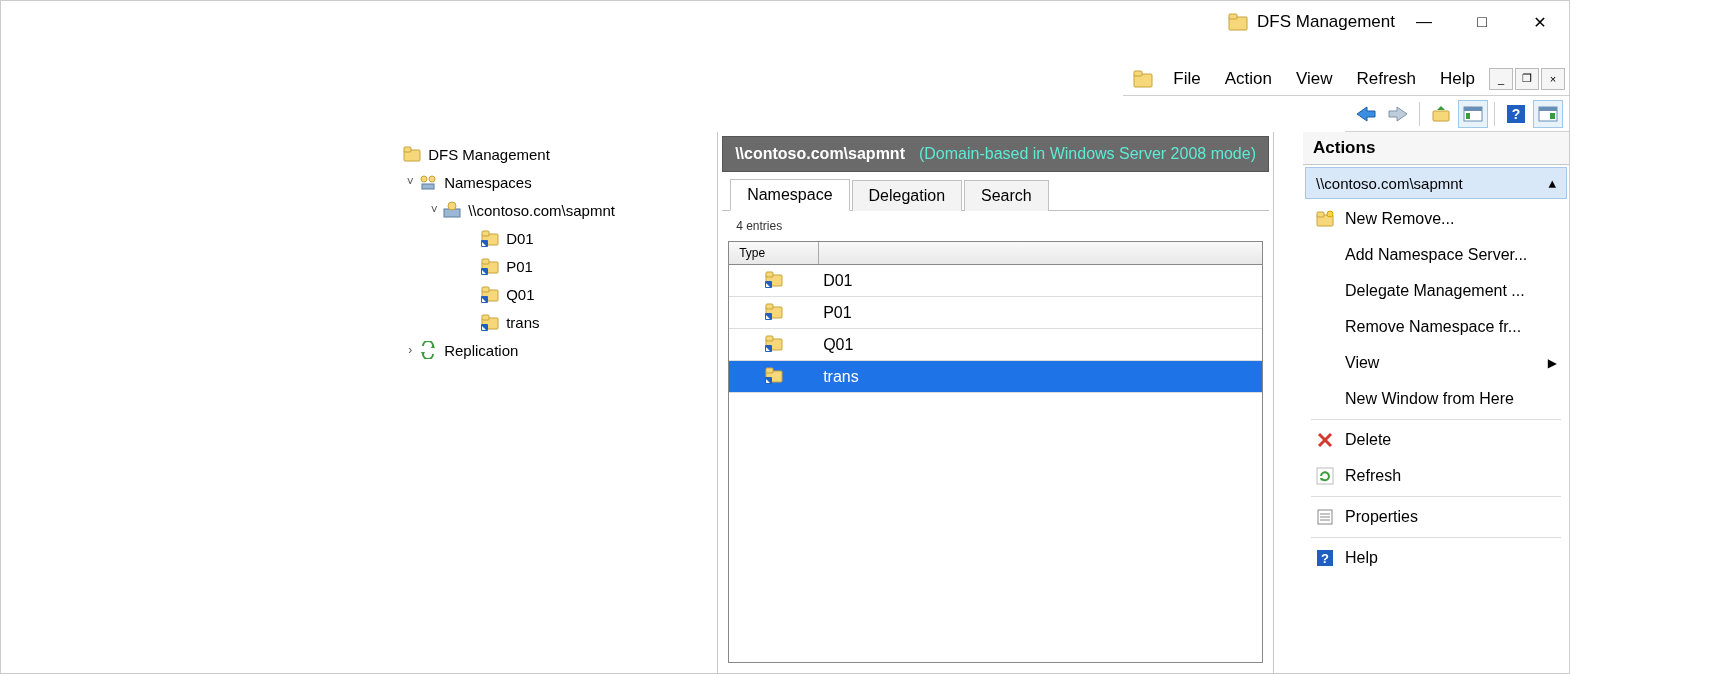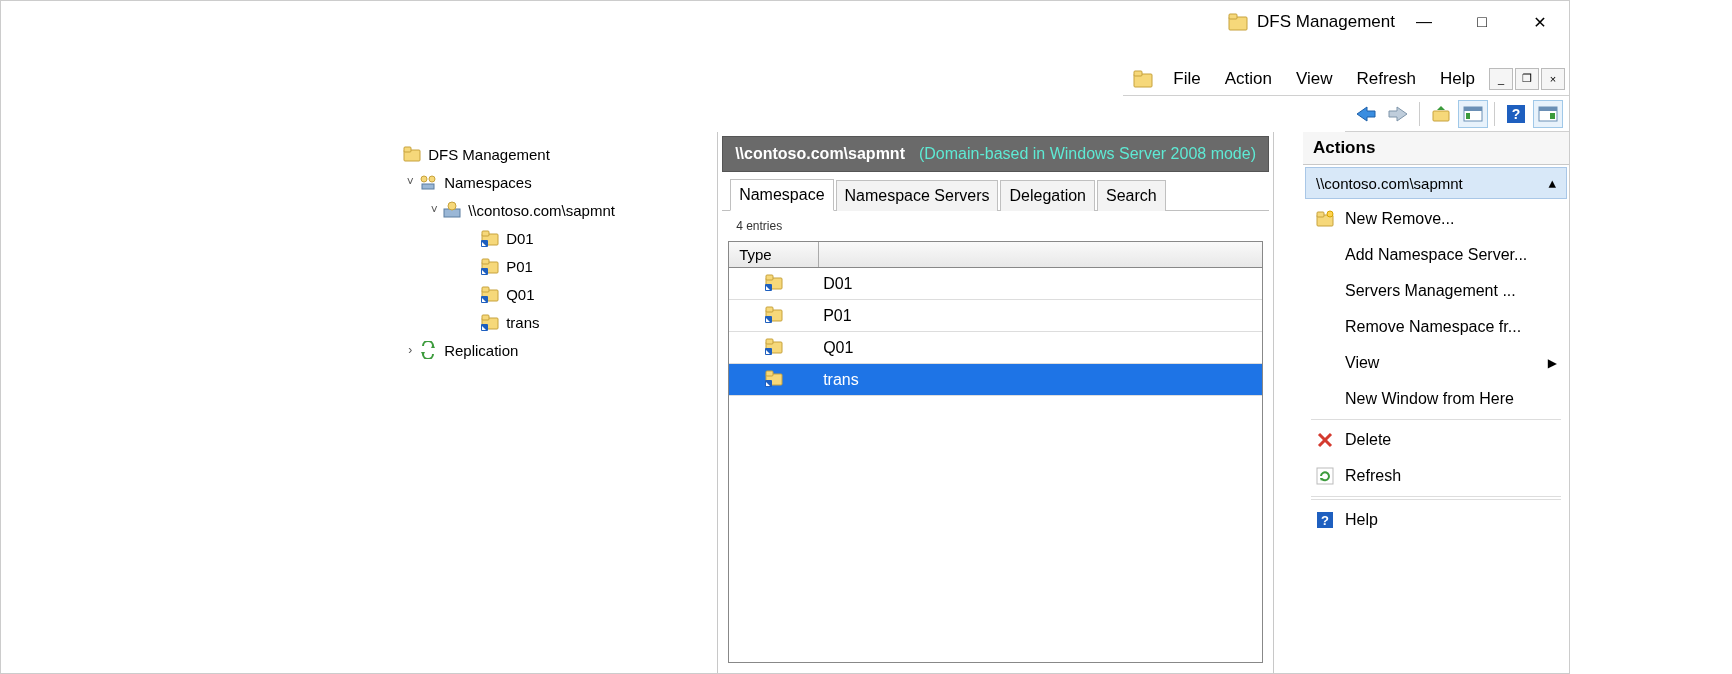--- a/index.html
+++ b/index.html
@@ -116,21 +116,21 @@
   .content-header .ch-sub { color: #5eead4; }
   .tabstrip {
     display: flex;
     align-items: flex-end;
     padding: 6px 8px 0 8px;
     border-bottom: 1px solid #c0c0c0;
     margin: 0 4px;
     background:#fff;
   }
   .tab {
-    padding: 6px 8px;
+    padding: 6px 16px;
     border: 1px solid #c0c0c0;
     border-bottom: none;
     margin-right: 2px;
     background: #f3f3f3;
     font-size: 16px;
     position: relative;
     top: 1px;
   }
   .tab.active {
     background: #fff;
@@ -149,21 +149,21 @@
     min-height: 0;
   }
   .grid-header {
     display: flex;
     background: linear-gradient(#f9f9f9, #e8e8e8);
     border-bottom: 1px solid #888;
   }
   .grid-header .col {
     padding: 4px 10px;
     border-right: 1px solid #aaa;
-    font-size: 15px;
+    font-size: 12px;
     display:flex; align-items:center;
   }
   .grid-header .col-type { width: 90px; }
   .grid-header .col-name { flex:1; background:#2a6fd6; color:#fff; display:flex; justify-content:space-between; padding-right:12px;}
   .grid-body { flex:1; overflow:auto; }
   .grid-row {
     display: flex;
     height: 32px;
     align-items: center;
     border-bottom: 1px solid #ddd;
@@ -386,21 +386,20 @@
       </div>
     </div>
 
     <div class="content-pane">
       <div class="content-header">
         <span class="ch-title">\\contoso.com\sapmnt</span>
         <span class="ch-sub">(Domain-based in Windows Server 2008 mode)</span>
       </div>
       <div class="tabstrip">
         <div class="tab active">Namespace</div>
-        <div class="tab">Namespace Servers</div>
         <div class="tab">Delegation</div>
         <div class="tab">Search</div>
       </div>
       <div class="entries-label">4 entries</div>
       <div class="grid">
         <div class="grid-header">
           <div class="col col-type">Type</div>
         </div>
         <div class="grid-body" id="grid-body">
             <div class="grid-row">
@@ -467,21 +466,21 @@
               </svg>
             </span>
             <span>New Remove...</span>
           </div>
           <div class="action-item">
             <span class="ai-icon"></span>
             <span>Add Namespace Server...</span>
           </div>
           <div class="action-item">
             <span class="ai-icon"></span>
-            <span>Servers Management ...</span>
+            <span>Delegate Management ...</span>
           </div>
           <div class="action-item">
             <span class="ai-icon"></span>
             <span>Remove Namespace fr...</span>
           </div>
           <div class="action-item">
             <span class="ai-icon"></span>
             <span>View</span>
             <span class="ai-arrow">▶</span>
           </div>
@@ -503,20 +502,31 @@
             <span class="ai-icon">
               <svg width="18" height="18">
                 <rect x="1" y="1" width="16" height="16" fill="#fff" stroke="#bbb"></rect>
                 <path d="M5 9 a4 4 0 1 1 1 3" fill="none" stroke="#3c9b3c" stroke-width="2"></path>
                 <polygon points="4,11 7,11 5,14" fill="#3c9b3c"></polygon>
               </svg>
             </span>
             <span>Refresh</span>
           </div>
           <div class="action-sep"></div>
+          <div class="action-item">
+            <span class="ai-icon">
+              <svg width="18" height="18">
+                <rect x="2" y="2" width="14" height="14" fill="#fff" stroke="#888"></rect>
+                <line x1="4" y1="6" x2="14" y2="6" stroke="#888"></line>
+                <line x1="4" y1="9" x2="14" y2="9" stroke="#888"></line>
+                <line x1="4" y1="12" x2="14" y2="12" stroke="#888"></line>
+              </svg>
+            </span>
+            <span>Properties</span>
+          </div>
           <div class="action-sep"></div>
           <div class="action-item">
             <span class="ai-icon">
               <svg width="18" height="18">
                 <rect x="1" y="1" width="16" height="16" fill="#1e5fbf"></rect>
                 <text x="9" y="14" text-anchor="middle" fill="#fff" font-size="13" font-weight="bold">?</text>
               </svg>
             </span>
             <span>Help</span>
           </div>

